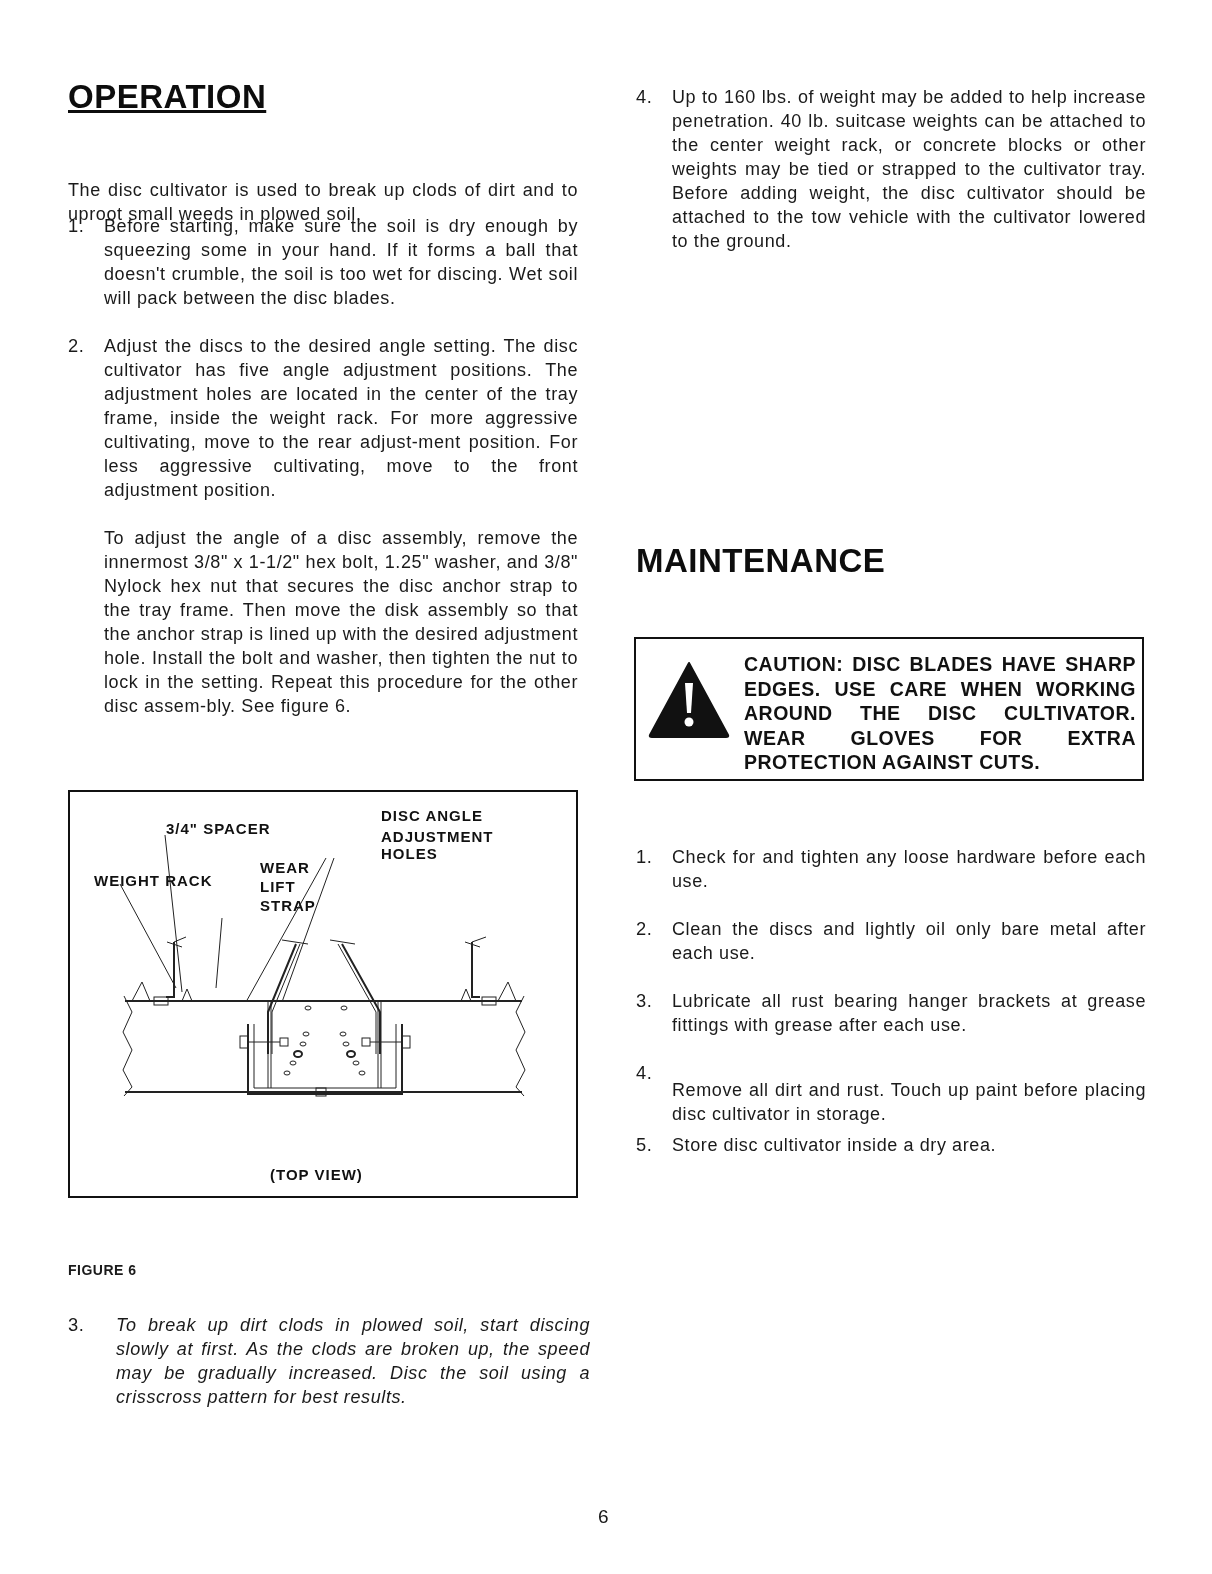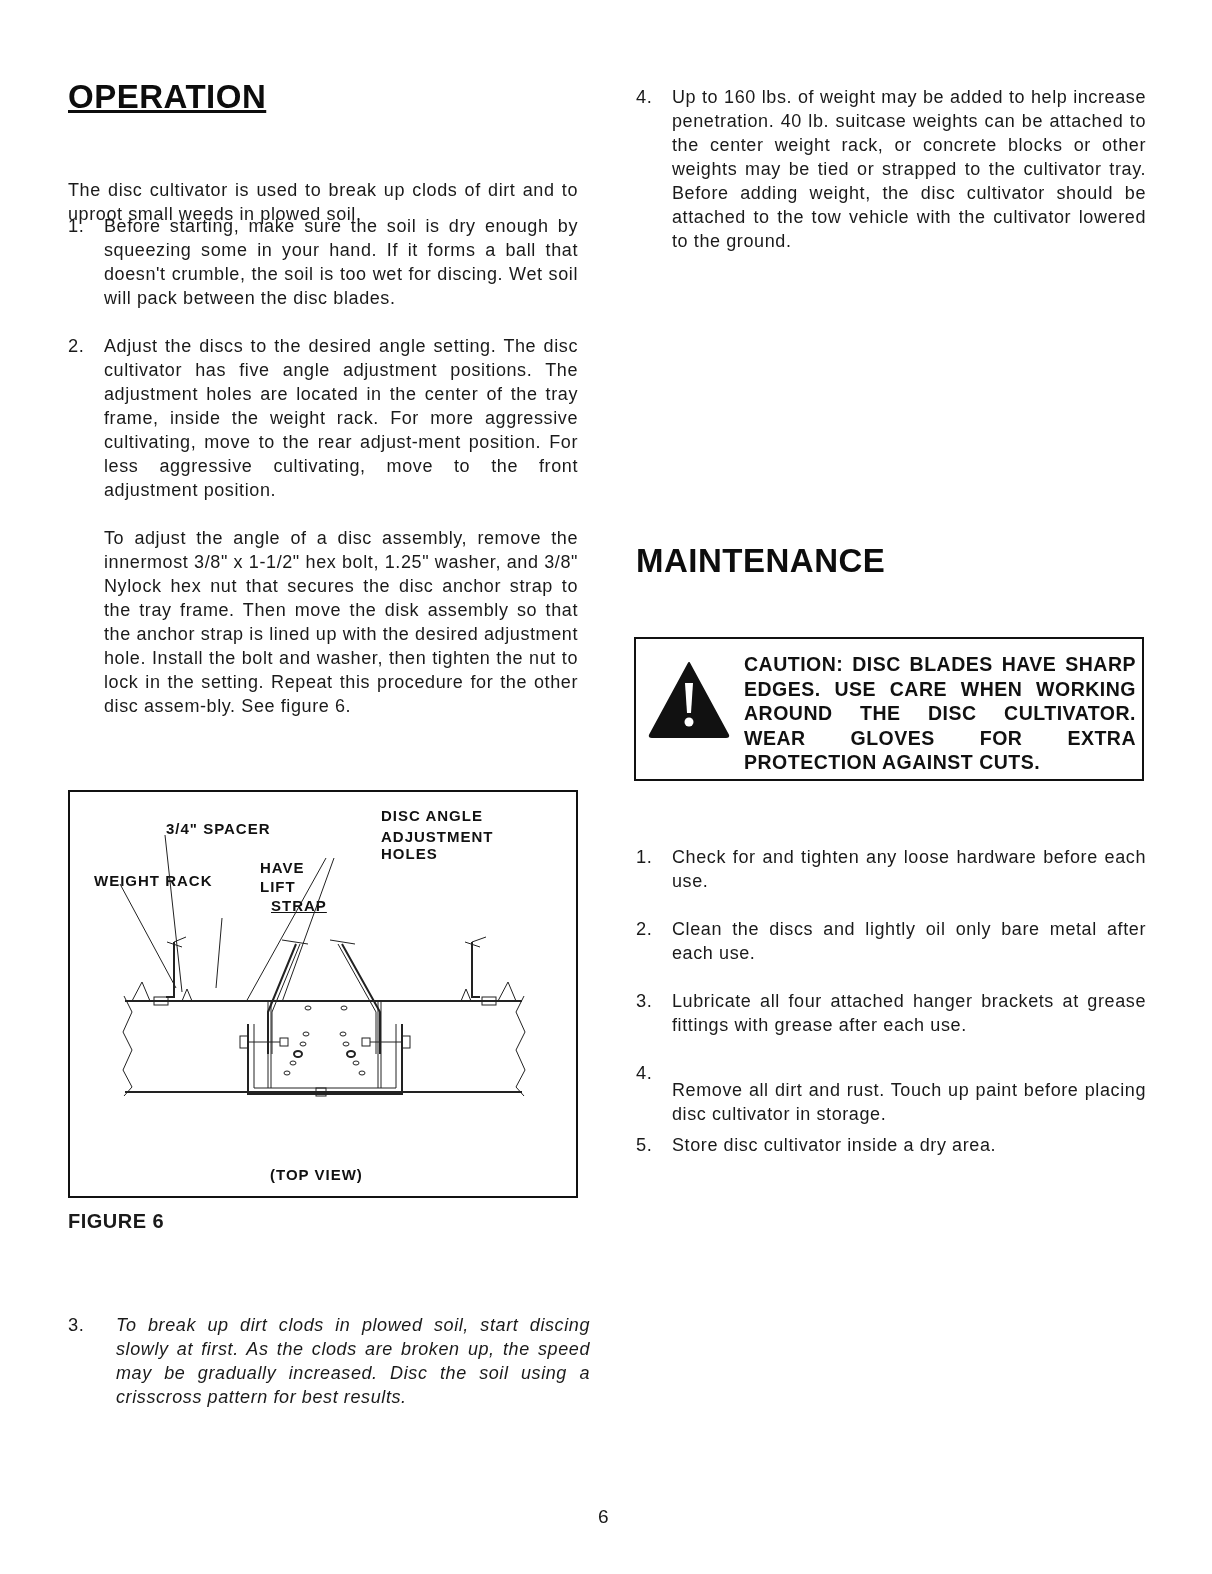--- a/index.html
+++ b/index.html
@@ -48,23 +48,23 @@
 
 <div class="item" style="left:68px; top:334px; width:510px;">
   <span class="num">2.</span>
   <p class="para txt" style="left:36px; width:474px;">Adjust the discs to the desired angle setting. The disc cultivator has five angle adjustment positions. The adjustment holes are located in the center of the tray frame, inside the weight rack. For more aggressive cultivating, move to the rear adjust-ment position. For less aggressive cultivating, move to the front adjustment position.</p>
   <p class="para txt" style="left:36px; top:192px; width:474px;">To adjust the angle of a disc assembly, remove the innermost 3/8" x 1-1/2" hex bolt, 1.25" washer, and 3/8" Nylock hex nut that secures the disc anchor strap to the tray frame. Then move the disk assembly so that the anchor strap is lined up with the desired adjustment hole. Install the bolt and washer, then tighten the nut to lock in the setting. Repeat this procedure for the other disc assem-bly. See figure 6.</p>
 </div>
 
 <div class="figure-box abs" style="left:68px; top:790px; width:510px; height:408px;">
   <span class="lbl" style="left:96px; top:27px;">3/4" SPACER</span>
   <span class="lbl" style="left:24px; top:79px;">WEIGHT RACK</span>
-  <span class="lbl" style="left:190px; top:66px;">HAVE</span>
+  <span class="lbl" style="left:190px; top:66px;">WEAR</span>
   <span class="lbl" style="left:190px; top:85px;">LIFT</span>
-  <span class="lbl" style="left:201px; top:104px;text-decoration:underline;">STRAP</span>
+  <span class="lbl" style="left:190px; top:104px;">STRAP</span>
   <span class="lbl" style="left:311px; top:14px;">DISC ANGLE</span>
   <span class="lbl" style="left:311px; top:35px;text-align:right;">ADJUSTMENT</span>
   <span class="lbl" style="left:311px; top:52px;">HOLES</span>
 
   <svg class="abs" style="left:0; top:0;" width="506" height="404" viewBox="0 0 506 404">
     <g stroke="#222" stroke-width="1" fill="none">
 
       <line x1="50" y1="92" x2="106" y2="196"></line>
       <line x1="95" y1="43" x2="112" y2="200"></line>
       <line x1="152" y1="126" x2="146" y2="196"></line>
@@ -126,21 +126,21 @@
       <ellipse cx="223" cy="271" rx="3" ry="2"></ellipse>
       <ellipse cx="286" cy="271" rx="3" ry="2"></ellipse>
       <ellipse cx="217" cy="281" rx="3" ry="2"></ellipse>
       <ellipse cx="292" cy="281" rx="3" ry="2"></ellipse>
     </g>
   </svg>
 
   <span class="lbl" style="left:200px; top:373px;">(TOP VIEW)</span>
 </div>
 
-<div class="abs" style="left:68px; top:1210px; font-weight:bold; font-size:20px; letter-spacing:0.5px;">FIGURE 6</div>
+<div class="abs" style="left:68px; top:1262px; font-weight:bold; font-size:14px; letter-spacing:0.5px;">FIGURE 6</div>
 
 <div class="item" style="left:68px; top:1313px; width:510px;">
   <span class="num">3.</span>
   <p class="para txt" style="left:48px; width:474px;font-style:italic;">To break up dirt clods in plowed soil, start discing slowly at first. As the clods are broken up, the speed may be gradually increased. Disc the soil using a crisscross pattern for best results.</p>
 </div>
 
 <div class="item" style="left:636px; top:85px; width:510px;">
   <span class="num">4.</span>
   <p class="para txt" style="left:36px; width:474px;">Up to 160 lbs. of weight may be added to help increase penetration. 40 lb. suitcase weights can be attached to the center weight rack, or concrete blocks or other weights may be tied or strapped to the cultivator tray. Before adding weight, the disc cultivator should be attached to the tow vehicle with the cultivator lowered to the ground.</p>
 </div>
@@ -159,21 +159,21 @@
 <div class="item" style="left:636px; top:845px; width:510px;">
   <span class="num">1.</span>
   <p class="para txt" style="left:36px; width:474px;">Check for and tighten any loose hardware before each use.</p>
 </div>
 <div class="item" style="left:636px; top:917px; width:510px;">
   <span class="num">2.</span>
   <p class="para txt" style="left:36px; width:474px;">Clean the discs and lightly oil only bare metal after each use.</p>
 </div>
 <div class="item" style="left:636px; top:989px; width:510px;">
   <span class="num">3.</span>
-  <p class="para txt" style="left:36px; width:474px;">Lubricate all four attached hanger brackets at grease fittings with grease after each use.</p>
+  <p class="para txt" style="left:36px; width:474px;">Lubricate all rust bearing hanger brackets at grease fittings with grease after each use.</p>
 </div>
 <div class="item" style="left:636px; top:1061px; width:510px;">
   <span class="num">4.</span>
   <p class="para txt" style="left:36px; width:474px;margin-top:17px;">Remove all dirt and rust. Touch up paint before placing disc cultivator in storage.</p>
 </div>
 <div class="item" style="left:636px; top:1133px; width:510px;">
   <span class="num">5.</span>
   <p class="para txt" style="left:36px; width:474px;">Store disc cultivator inside a dry area.</p>
 </div>
 

